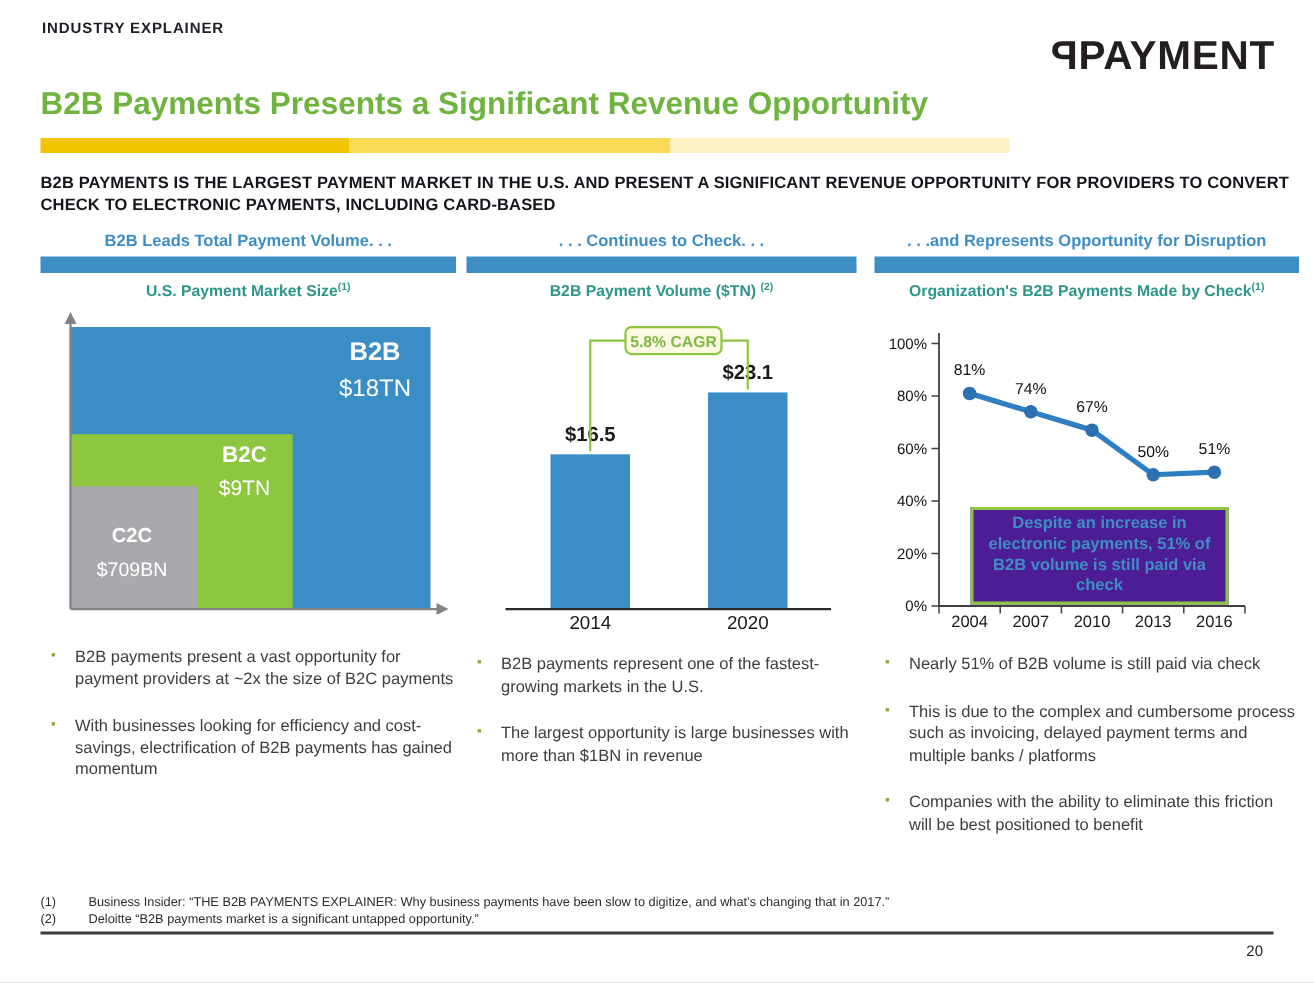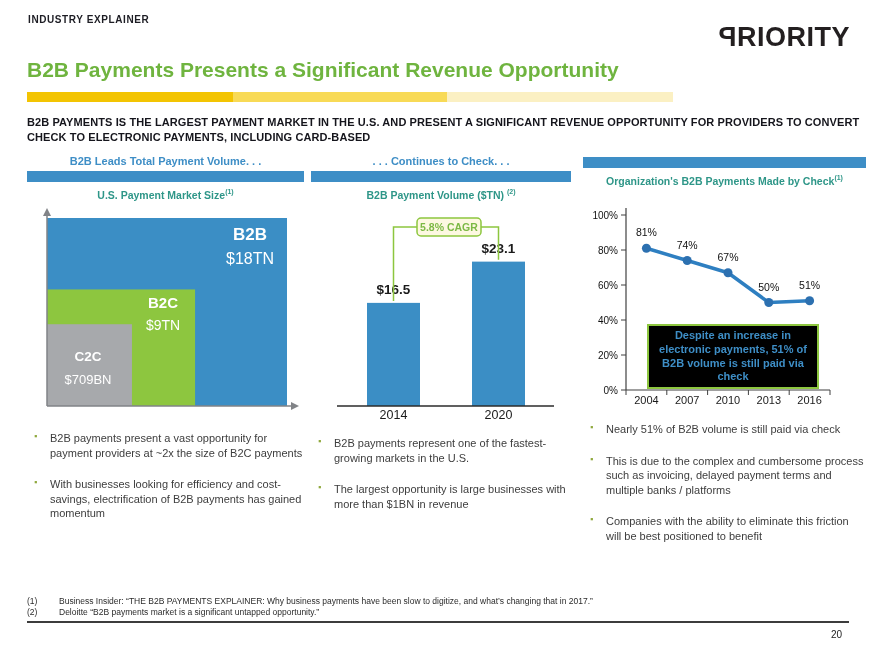--- a/index.html
+++ b/index.html
@@ -25,21 +25,21 @@
   .col3 { left:583px; width:283px; }
 
   .col-header { font-size:11px; font-weight:bold; color:#3e8ec6; text-align:center; height:14px; white-space:nowrap; }
   .col-bar { height:11px; background:#3e8ec6; margin-top:2px; }
   .chart-title { margin-top:6px; text-align:center; font-size:10.5px; font-weight:bold; color:#2e9688; height:16px; white-space:nowrap; }
   .chart-title sup { font-size:7px; }
 
   .chart { position:relative; margin-top:2px; }
   .chart svg { display:block; }
 
-  .callout { position:absolute; left:64px; top:132px; width:172px; background:#000000;
+  .callout { position:absolute; left:64px; top:132px; width:172px; background:#4c1d95;
              border:2px solid #8dc63f; padding:3px 4px; text-align:center;
              font-size:11px; font-weight:bold; color:#3e8ec6; line-height:1.25; }
 
   .bullets { list-style:none; margin-left:4px; }
   .b-top1 { margin-top:20px; }
   .b-top2 { margin-top:10px; }
   .bullets li { position:relative; padding-left:19px; font-size:11px; color:#3d3d3d; line-height:1.32; margin-bottom:17px;margin-top:14px; }
   .bullets li::before { content:"▪"; position:absolute; left:3px; top:0px; font-size:9px; color:#8fa83c; }
 
   .footnotes { position:absolute; left:27px; top:596px; width:832px; font-size:8.5px; color:#2b2b2b; }
@@ -49,21 +49,21 @@
   .bottom-rule { position:absolute; left:27px; right:27px; top:621px; border-top:2px solid #3c3c3c; }
   .page-num { position:absolute; right:34px; top:629px; font-size:10px; color:#222; }
 </style>
 </head>
 <body>
 
 <div class="slide">
 
   <div class="eyebrow">INDUSTRY EXPLAINER</div>
 
-  <div class="logo"><span class="logo-p">P</span><span>RIORITY</span></div>
+  <div class="logo"><span class="logo-p">P</span><span>PAYMENT</span></div>
 
   <h1 class="title">B2B Payments Presents a Significant Revenue Opportunity</h1>
 
   <div class="title-bar">
     <span class="seg1"></span>
     <span class="seg2"></span>
     <span class="seg3"></span>
   </div>
 
   <p class="summary">B2B PAYMENTS IS THE LARGEST PAYMENT MARKET IN THE U.S. AND PRESENT A SIGNIFICANT REVENUE OPPORTUNITY FOR PROVIDERS TO CONVERT CHECK TO ELECTRONIC PAYMENTS, INCLUDING CARD-BASED</p>
@@ -113,20 +113,21 @@
           <line x1="26" y1="200" x2="243" y2="200" stroke="#2b2b2b" stroke-width="1.5"></line>
         </svg>
       </div>
     <ul class="bullets b-top2" id="bullets2">
         <li>B2B payments represent one of the fastest-growing markets in the U.S.</li>
         <li>The largest opportunity is large businesses with more than $1BN in revenue</li>
       </ul>
   </section>
 
   <section class="col col3">
+    <div class="col-header">. . .and Represents Opportunity for Disruption</div>
     <div class="col-bar"></div>
     <div class="chart-title"><span>Organization's B2B Payments Made by Check</span><sup>(1)</sup></div>
     <div class="chart" id="chart3">
       <div class="callout">Despite an increase in electronic payments, 51% of B2B volume is still paid via check</div>
     <svg width="283" height="216">
           <line x1="38" y1="198" x2="43" y2="198" stroke="#404040" stroke-width="1"></line>
           <text x="35" y="201.5" font-size="10" text-anchor="end" fill="#111">0%</text>
           <line x1="43" y1="198" x2="43" y2="203" stroke="#404040" stroke-width="1"></line>
           <line x1="38" y1="163" x2="43" y2="163" stroke="#404040" stroke-width="1"></line>
           <text x="35" y="166.5" font-size="10" text-anchor="end" fill="#111">20%</text>

